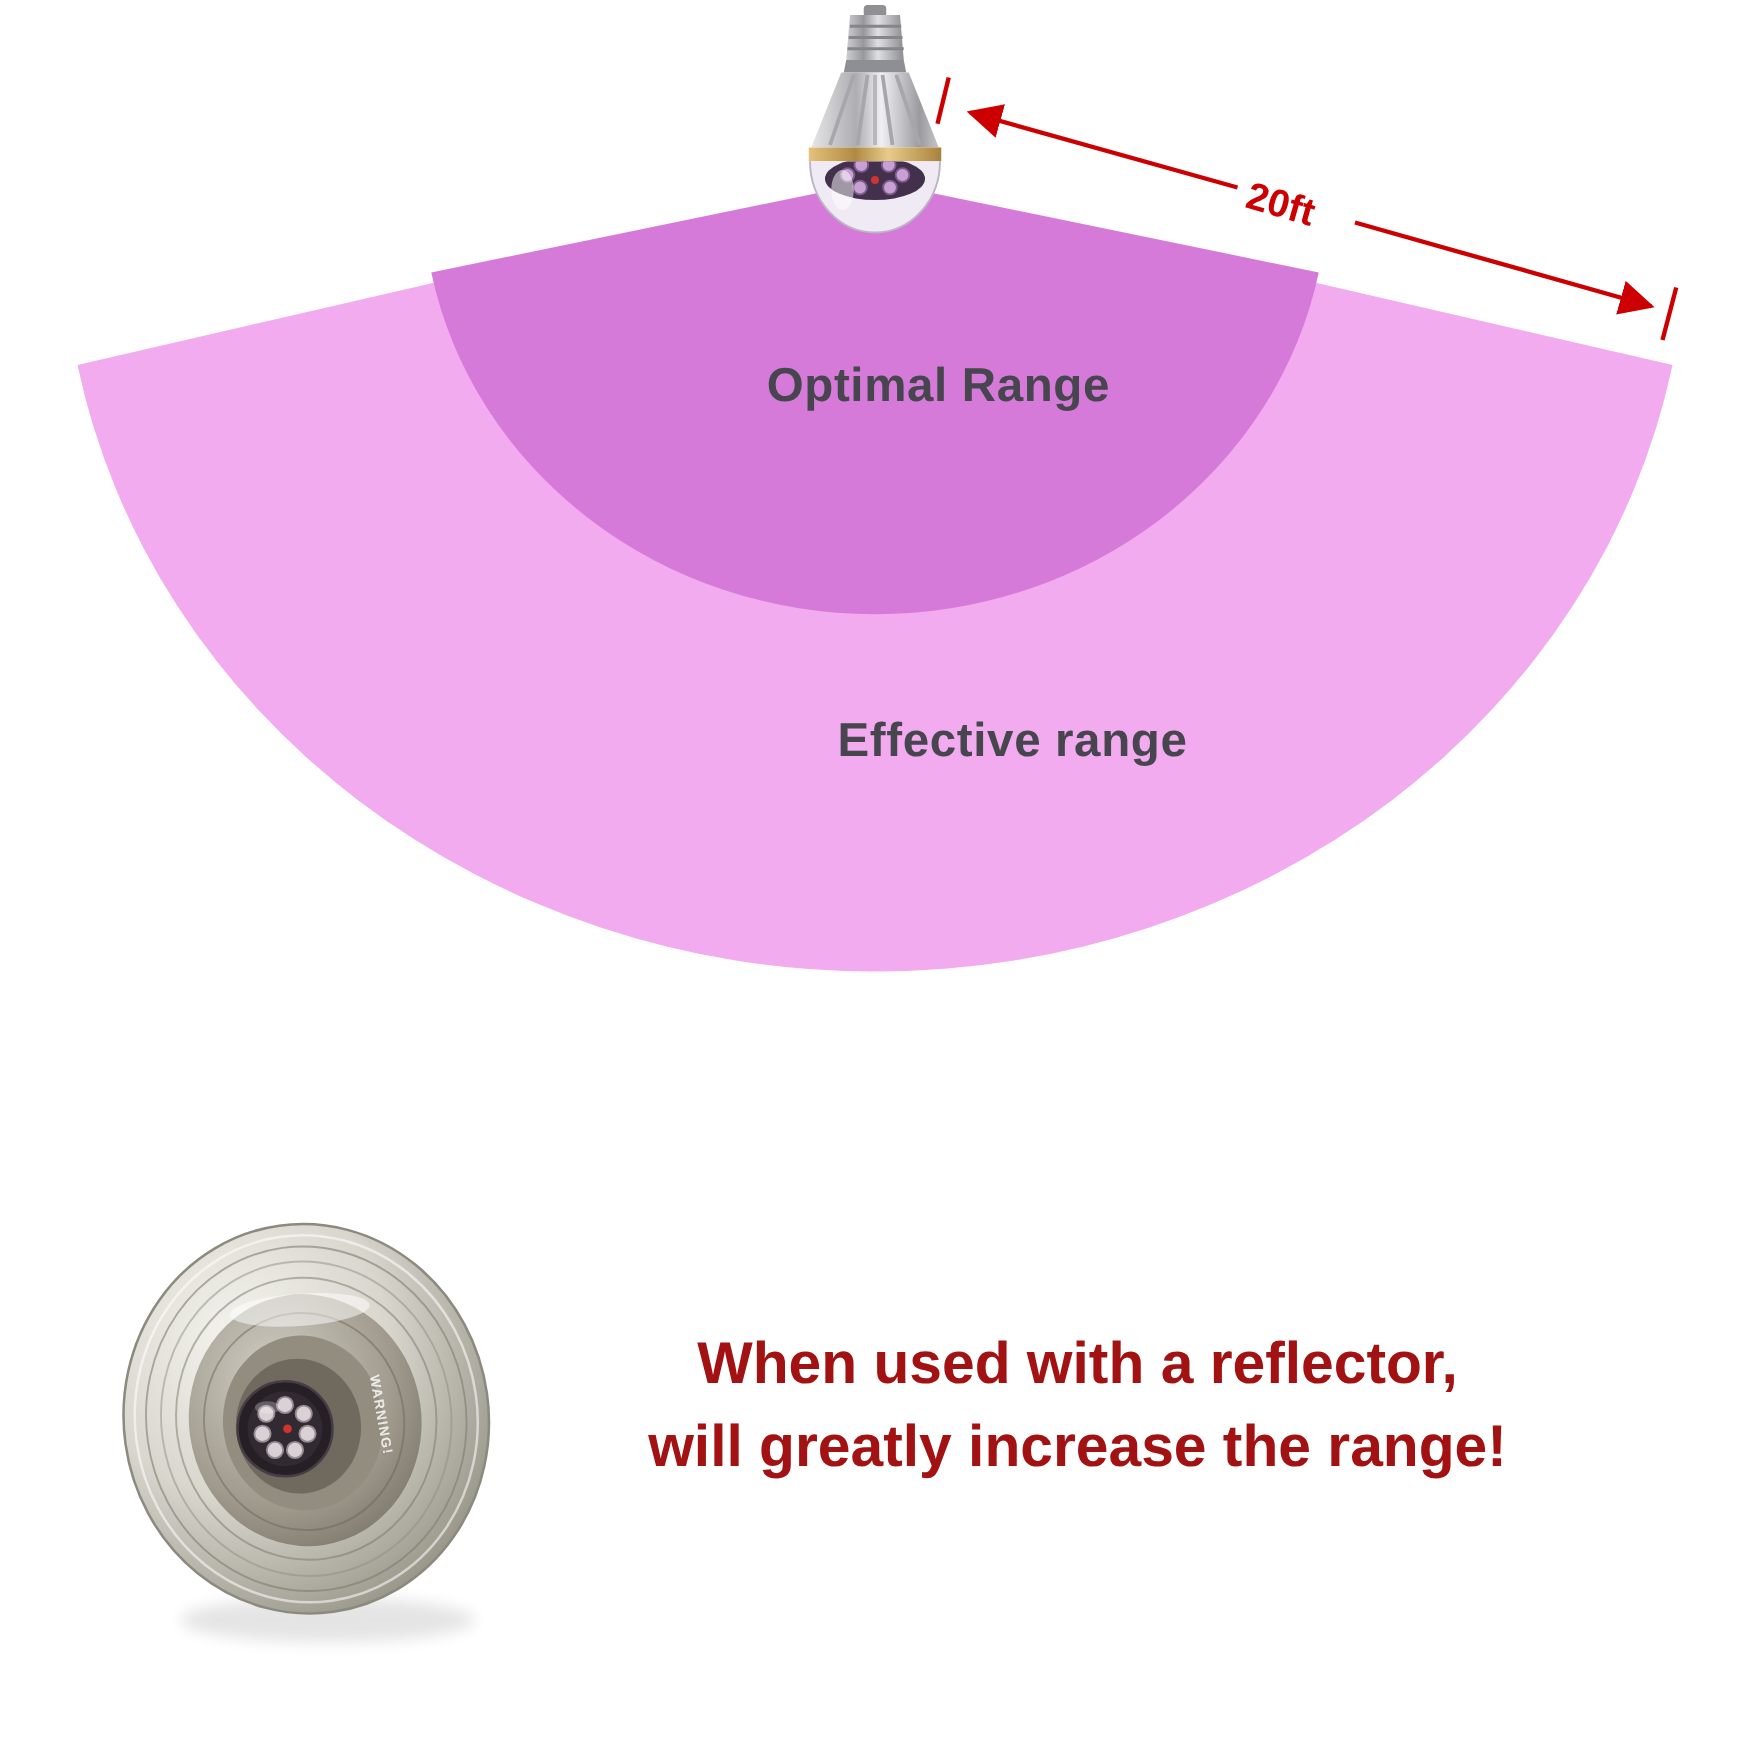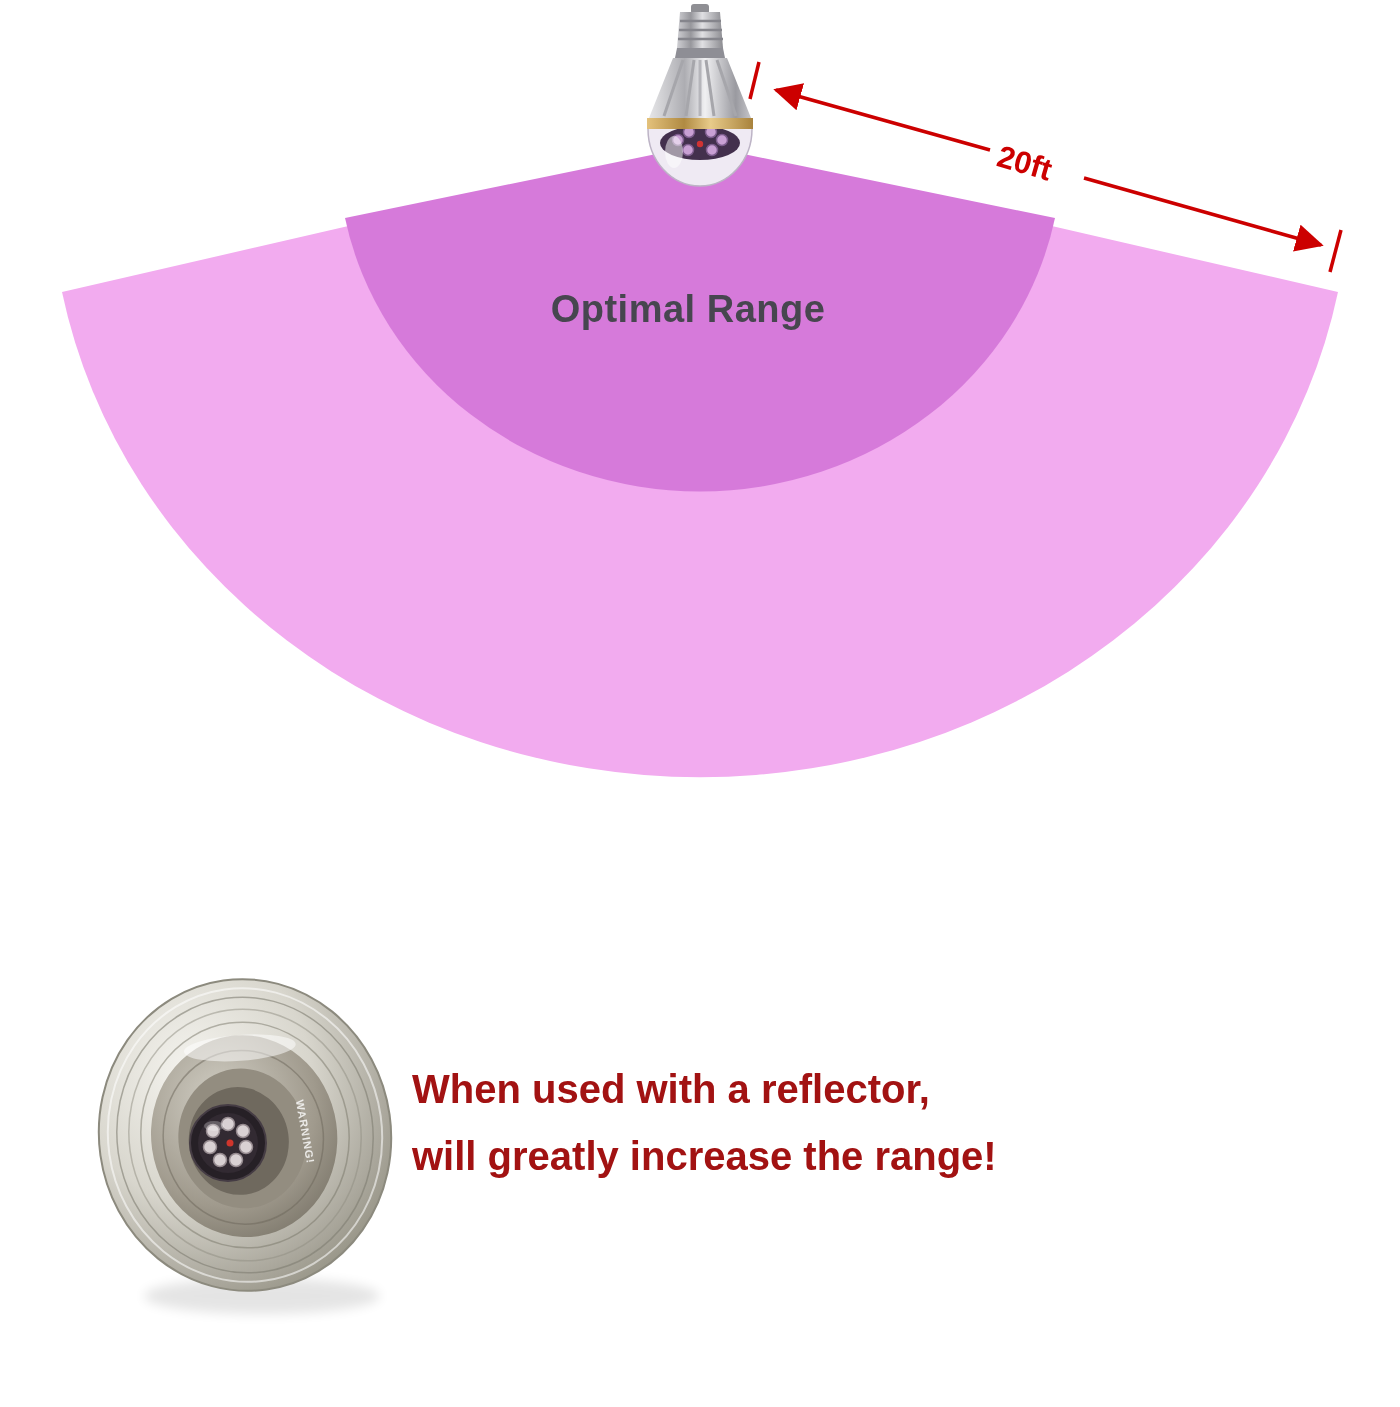--- a/index.html
+++ b/index.html
@@ -1,25 +1,25 @@
 <!DOCTYPE html>
 <html><head>
 <meta charset="utf-8">
 <style>
   * { margin:0; padding:0; box-sizing:border-box; }
   html,body { background:#ffffff; }
   body { font-family:"Liberation Sans","DejaVu Sans",sans-serif; }
   .canvas { position:relative; width:1400px; height:1407px; background:#ffffff; overflow:hidden; }
   .scene { position:absolute; left:0; top:0; }
-  .lbl { position:absolute; font-weight:bold; font-size:38px; color:#47464f; text-align:center; letter-spacing:0.5px; }
+  .lbl { position:absolute; font-weight:bold; font-size:38px; color:#47464f; text-align:right; letter-spacing:0.5px; }
   .lbl-optimal { left:488px; top:288px; width:400px; }
   .lbl-effective { left:450px; top:572px; width:500px; }
   .distance { position:absolute; left:998px; top:138px; font-weight:bold; font-size:31px; color:#cc0000; transform:rotate(16deg); transform-origin:left center; }
   .note { position:absolute; left:212px; top:791px; width:1000px; text-align:center; font-weight:bold; font-size:27.5px; line-height:39px; color:#c40000; }
-  .headline { position:absolute; left:412px; top:1056px; width:900px; text-align:left; font-weight:bold; font-size:40px; line-height:67px; color:#a21212; }
+  .headline { position:absolute; left:412px; top:1056px; width:900px; text-align:center; font-weight:bold; font-size:47px; line-height:67px; color:#a21212; }
 </style>
 </head>
 <body>
 
 <div class="canvas">
 
   <svg class="scene" width="1400" height="1407" viewBox="0 0 1400 1407">
     <defs>
       <marker id="arrowHead" viewBox="0 0 10 10" refX="9" refY="5" markerWidth="8" markerHeight="8" orient="auto-start-reverse">
         <path d="M0 0 L10 5 L0 10 z" fill="#cc0000"></path>
@@ -133,20 +133,21 @@
         <circle cx="220" cy="1160" r="6.5"></circle>
         <circle cx="210" cy="1147" r="6.5"></circle>
         <circle cx="213" cy="1131" r="6.5"></circle>
       </g>
       <circle cx="230" cy="1143" r="3.5" fill="#cf352c"></circle>
       <ellipse cx="214" cy="1126" rx="10" ry="5" fill="#ffffff" opacity="0.25"></ellipse>
     </g>
   </svg>
 
   <div class="lbl lbl-optimal">Optimal Range</div>
+  <div class="lbl lbl-effective">Effective range</div>
   <div class="distance">20ft</div>
 
   <div class="note">
   </div>
 
   <div class="headline">
     <div>When used with a reflector,</div>
     <div>will greatly increase the range!</div>
   </div>
 

